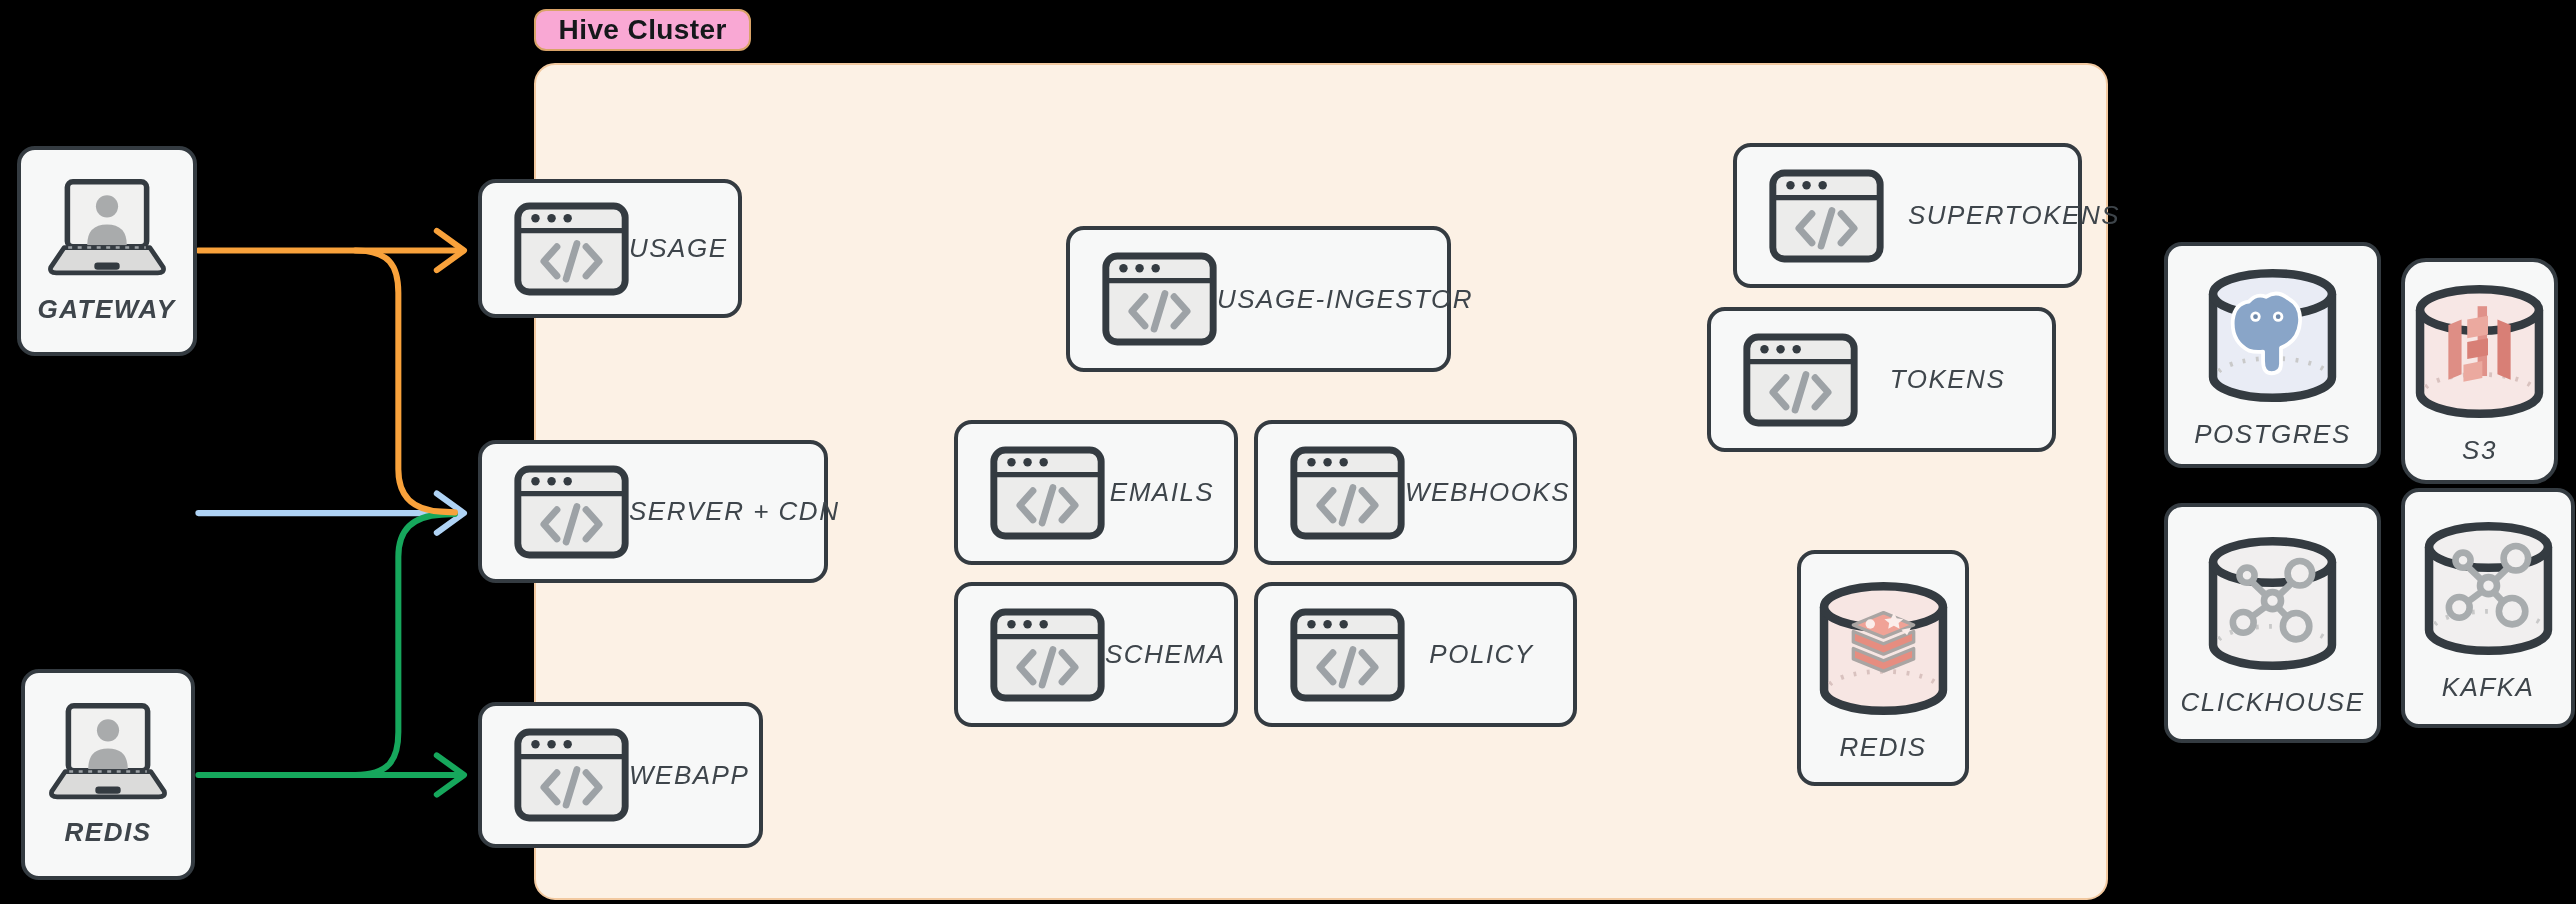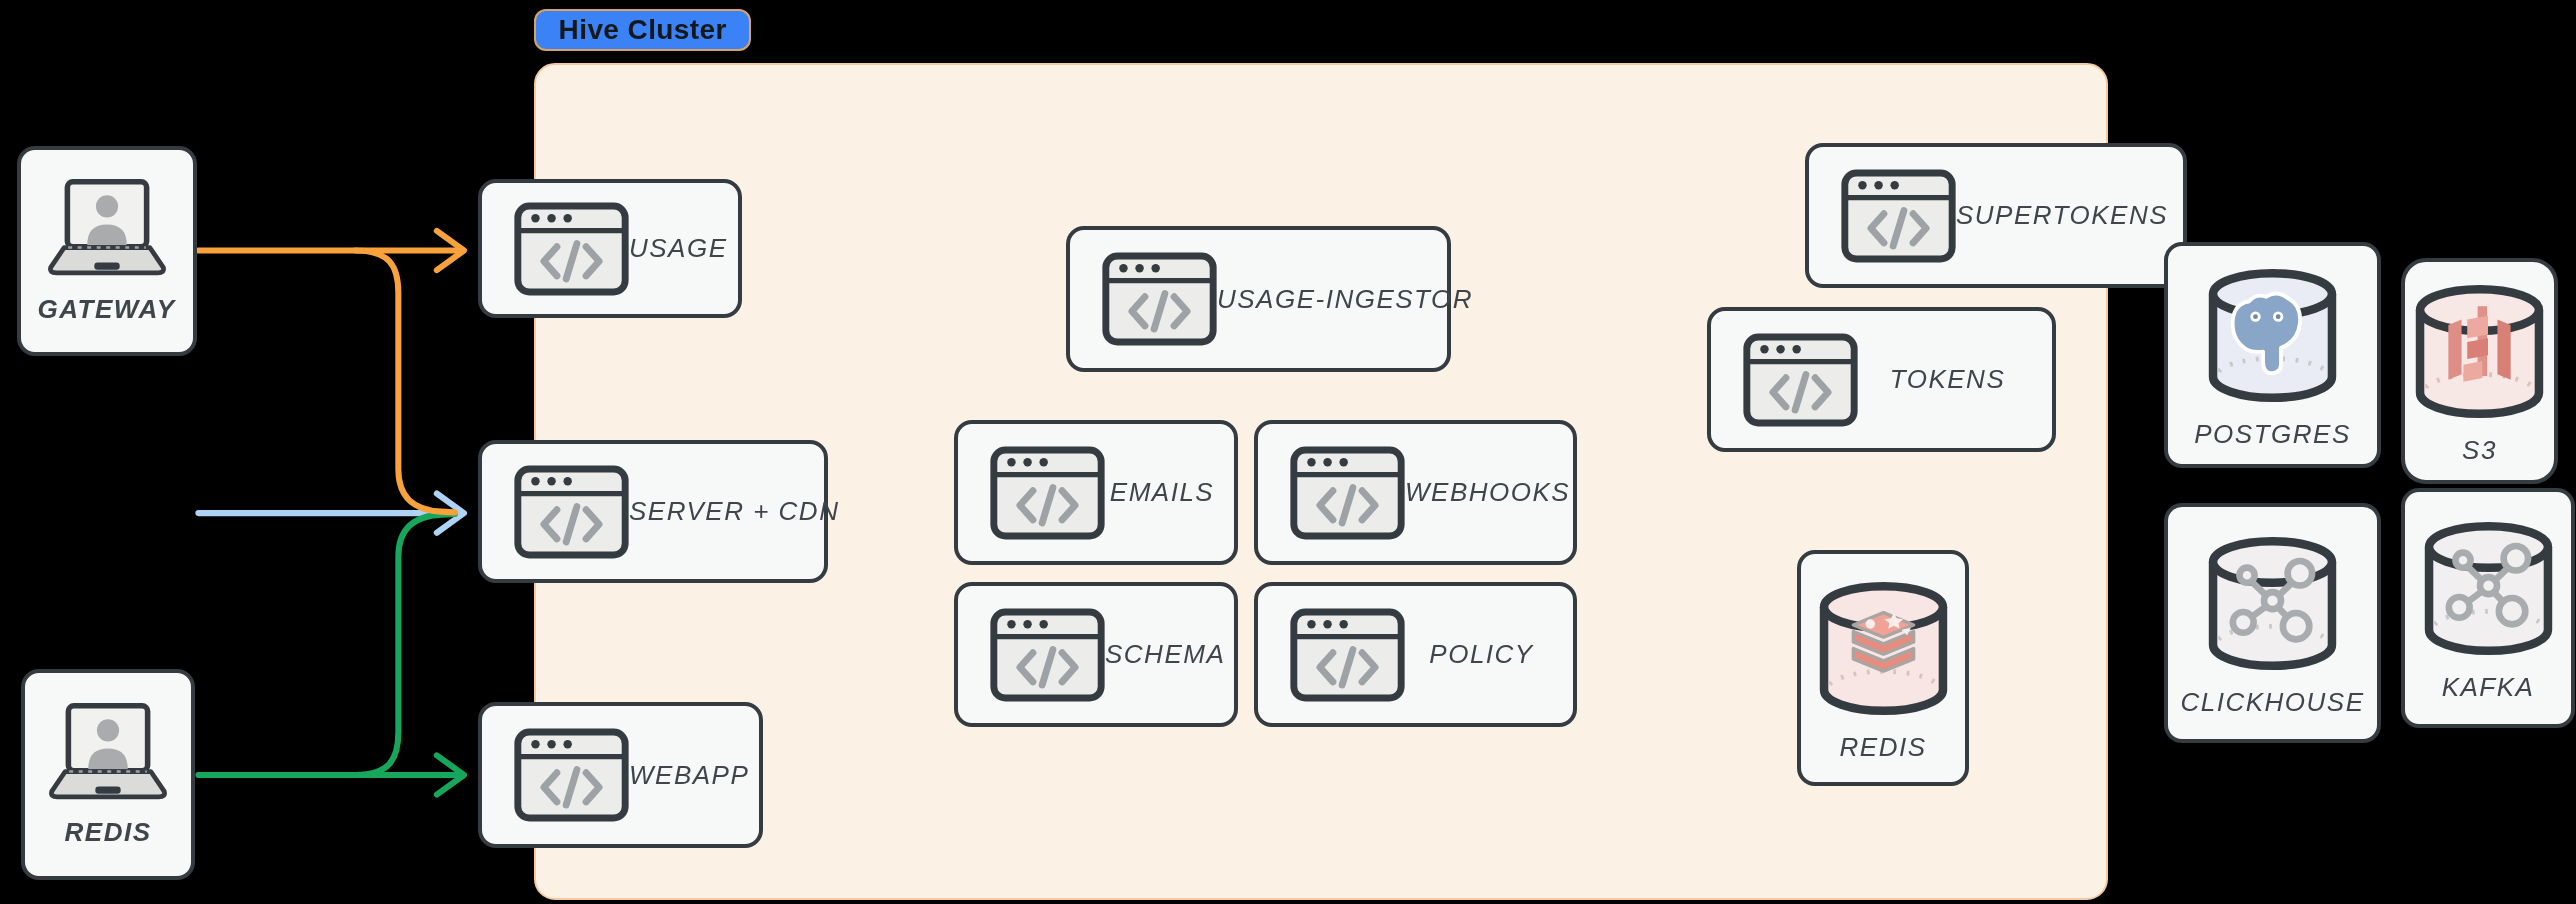--- a/index.html
+++ b/index.html
@@ -4,21 +4,21 @@
 <style>
   * { margin:0; padding:0; box-sizing:border-box; }
   html,body { width:2576px; height:904px; }
   body { background:#000; font-family:"Liberation Sans", sans-serif; position:relative; overflow:hidden; }
 
   .stage { position:absolute; left:0; top:0; width:2576px; height:904px; }
 
   
   .cluster-label {
     position:absolute; left:534px; top:9px; height:42px; min-width:184px;
-    background:#3b82f6; border:2.3px solid #D9A368; border-radius:12px;
+    background:#f9a8d4; border:2.3px solid #D9A368; border-radius:12px;
     display:flex; align-items:center; justify-content:center; padding:0 22.6px;
     font-size:28px; font-weight:700; color:#15181B; letter-spacing:0.4px;
     box-shadow:0 0 0 1.5px rgba(0,0,0,0.35);
   }
   .cluster-box {
     position:absolute; left:534px; top:63px; width:1574px; height:837px;
     background:#FCF1E5; border:2.3px solid #F2C9A0; border-radius:21px;
   }
 
   
@@ -209,21 +209,21 @@
     <circle cx="49" cy="21" r="5.5" fill="#343B41"></circle>
     <circle cx="70" cy="21" r="5.5" fill="#343B41"></circle>
     <path d="M56 58 L39 77 L56 96" stroke="#9DA2A6" stroke-width="9" fill="none" stroke-linecap="round" stroke-linejoin="round"></path>
     <path d="M94 58 L111 77 L94 96" stroke="#9DA2A6" stroke-width="9" fill="none" stroke-linecap="round" stroke-linejoin="round"></path>
     <line x1="82" y1="54" x2="68" y2="100" stroke="#9DA2A6" stroke-width="9" stroke-linecap="round"></line>
   </svg>
 </span>
     <span class="node-label">POLICY</span>
   </div>
 
-  <div class="box service" style="left:1805px; top:143px; width:382px; height:145px;">
+  <div class="box service" style="left:1733px; top:143px; width:349px; height:145px;gap:24px;">
     <span class="icon">
   <svg viewBox="0 0 150 122" xmlns="http://www.w3.org/2000/svg">
     <rect x="5" y="5" width="140" height="112" rx="15" fill="#ECECEB" stroke="#343B41" stroke-width="9"></rect>
     <line x1="7" y1="37" x2="143" y2="37" stroke="#343B41" stroke-width="7"></line>
     <circle cx="28" cy="21" r="5.5" fill="#343B41"></circle>
     <circle cx="49" cy="21" r="5.5" fill="#343B41"></circle>
     <circle cx="70" cy="21" r="5.5" fill="#343B41"></circle>
     <path d="M56 58 L39 77 L56 96" stroke="#9DA2A6" stroke-width="9" fill="none" stroke-linecap="round" stroke-linejoin="round"></path>
     <path d="M94 58 L111 77 L94 96" stroke="#9DA2A6" stroke-width="9" fill="none" stroke-linecap="round" stroke-linejoin="round"></path>
     <line x1="82" y1="54" x2="68" y2="100" stroke="#9DA2A6" stroke-width="9" stroke-linecap="round"></line>

